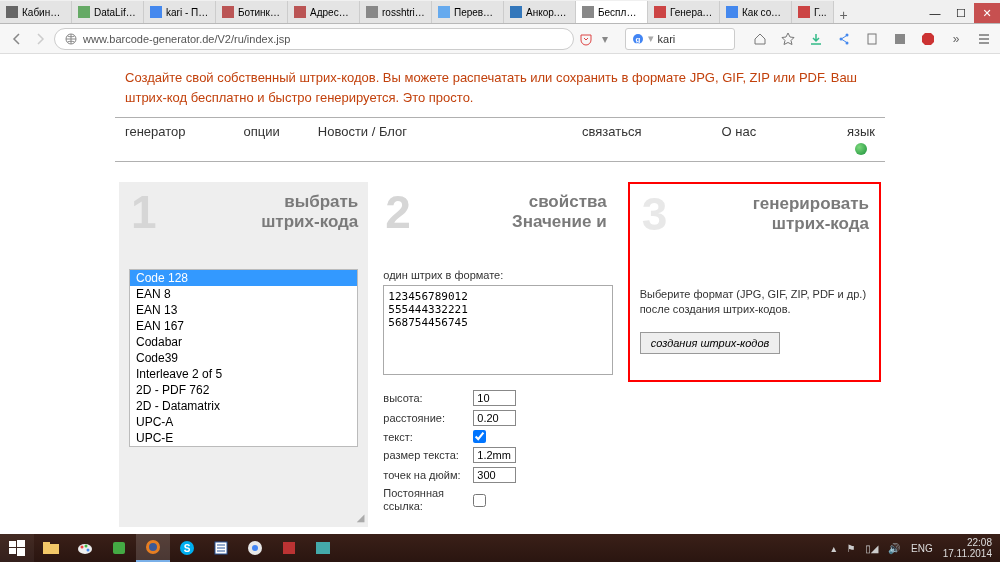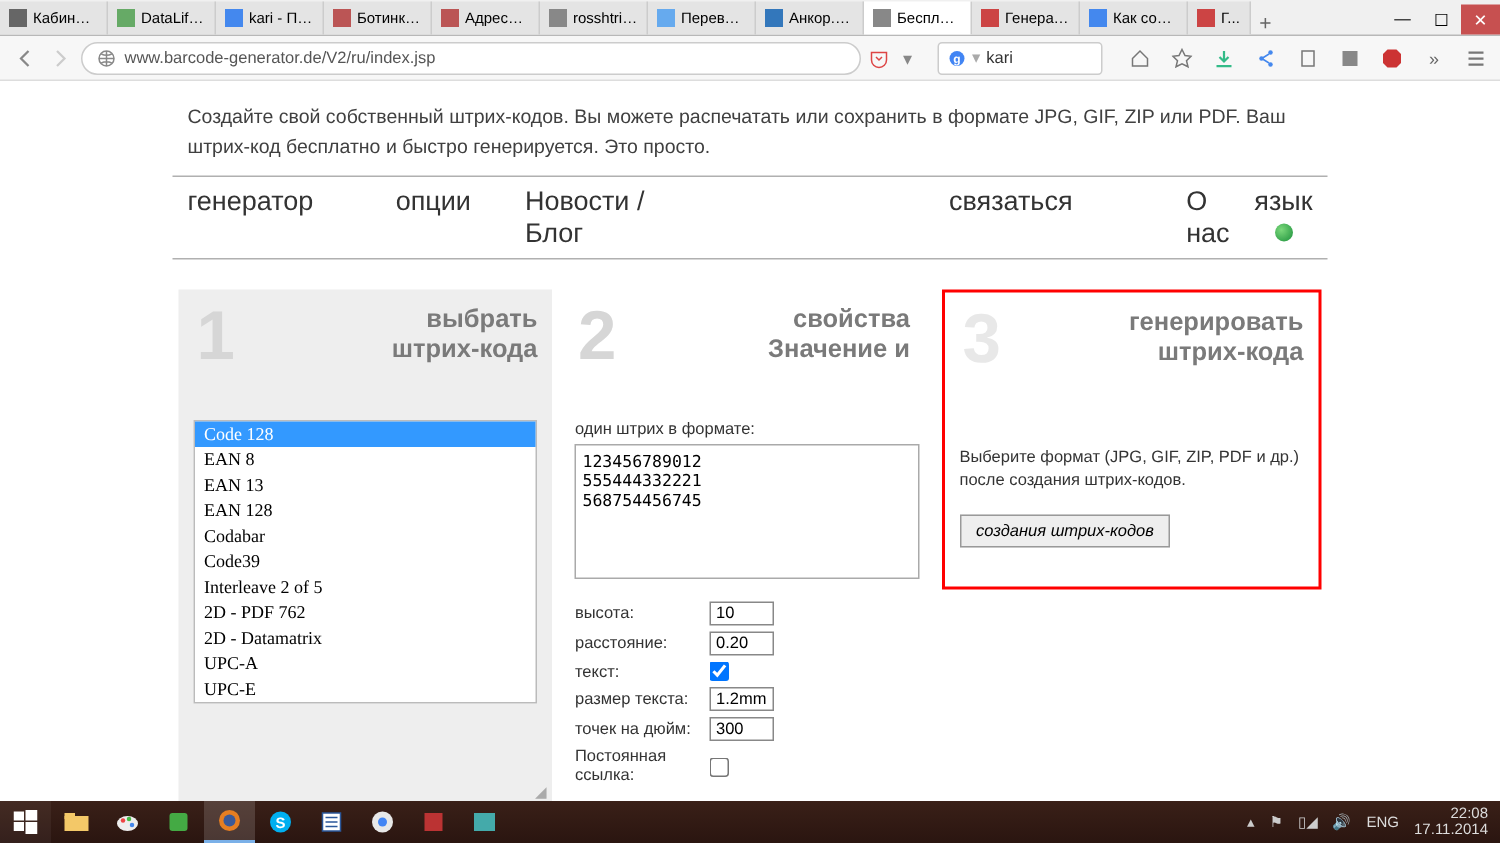--- a/index.html
+++ b/index.html
@@ -20,38 +20,38 @@
 .url-bar .nav-btn { width: 18px; height: 18px; color: #777; cursor: pointer; display:flex; align-items:center; justify-content:center; }
 .url-field { flex: 0 0 auto; width: 520px; height: 22px; border: 1px solid #ccc; border-radius: 11px; padding: 0 10px; display: flex; align-items: center; gap: 6px; font-size: 11px; color: #555; background:#fff; }
 .url-field .globe { width:12px; height:12px; }
 .search-box { flex: 0 0 auto; width: 110px; height: 22px; border: 1px solid #ccc; border-radius: 3px; padding: 0 6px; display: flex; align-items: center; gap: 4px; font-size: 11px; color: #333; background:#fff; }
 .toolbar-icons { margin-left: auto; display: flex; gap: 12px; }
 .toolbar-icons div { width: 16px; height: 16px; color: #666; cursor:pointer; display:flex; align-items:center; justify-content:center;}
 
 
 .page { position: absolute; top: 54px; left: 0; right: 0; bottom: 28px; overflow: auto; display: flex; justify-content: center; }
 .container { width: 770px; padding: 10px 0; }
-.intro { font-size: 13px; color: #404040; line-height: 1.5; padding: 4px 10px 10px; }
-.nav-menu { border-top: 1px solid #b0b0b0; border-bottom: 1px solid #b0b0b0; padding: 6px 10px; display: flex; font-size: 18px; color: #333; }
+.intro { font-size: 13px; color: #c2410c; line-height: 1.5; padding: 4px 10px 10px; }
+.nav-menu { border-top: 1px solid #b0b0b0; border-bottom: 1px solid #b0b0b0; padding: 6px 10px; display: flex; font-size: 13px; color: #333; }
 .nav-menu .item { cursor: pointer; }
 .nav-menu .sp1 { width: 58px; }
 .nav-menu .sp2 { width: 38px; }
 .nav-menu .sp3 { width: 175px; }
 .nav-menu .sp4 { width: 80px; }
 .nav-menu .sp5 { flex: 1; }
 .nav-menu .lang { display: flex; align-items: center; gap: 4px; flex-direction: column; }
 .lang-globe { width: 12px; height: 12px; border-radius: 50%; background: radial-gradient(circle at 35% 35%, #7bd87b, #1a8f3a); }
 
 .cols { display: flex; gap: 15px; margin-top: 20px; padding: 0 4px; }
 .col { flex: 1; }
 .col1 { background: #eeeeee; padding: 10px; position: relative; min-height: 250px; }
 .col-head { text-align: right; font-size: 17px; font-weight: bold; color: #7a7a7a; line-height: 1.15; position: relative; padding-bottom: 8px; }
 .col-num { position: absolute; left: 2px; top: -6px; font-size: 46px; font-weight: bold; color: #d6d6d6; }
 .listbox { width: 100%; background: #fff; border: 1px solid #bbb; font-size: 12px; }
-.listbox .opt { padding: 1px 6px; cursor: pointer; font-family: Liberation Serif, serif; }
+.listbox .opt { padding: 1px 6px; cursor: pointer; }
 .listbox .opt.selected { background: #3399ff; color: #fff; }
 .resize-grip { position: absolute; right: 4px; bottom: 4px; color: #aaa; font-size: 10px; cursor: nwse-resize; }
 
 .col2 { padding: 10px 0; }
 .col2 .col-head { padding-right: 6px; }
 .col2 .hint { font-size: 11px; color: #333; margin: 30px 0 4px; }
 .col2 textarea { width: 100%; height: 90px; font-family: monospace; font-size: 11px; padding: 4px; border: 1px solid #aaa; resize: none; }
 .props { margin-top: 12px; font-size: 11px; }
 .props .row { display: flex; align-items: center; margin-bottom: 4px; }
 .props .row label { width: 90px; color: #333; }
@@ -290,21 +290,21 @@
         <div class="col-head">
           <span class="col-num">1</span>
           <div>выбрать</div>
           <div>штрих-кода</div>
         </div>
         <div style="height:30px"></div>
         <div class="listbox" id="barcode-list">
             <div class="opt selected">Code 128</div>
             <div class="opt">EAN 8</div>
             <div class="opt">EAN 13</div>
-            <div class="opt">EAN 128</div>
+            <div class="opt">EAN 167</div>
             <div class="opt">Codabar</div>
             <div class="opt">Code39</div>
             <div class="opt">Interleave 2 of 5</div>
             <div class="opt">2D - PDF 762</div>
             <div class="opt">2D - Datamatrix</div>
             <div class="opt">UPC-A</div>
             <div class="opt">UPC-E</div>
           </div>
         <div class="resize-grip">◢</div>
       </div>

